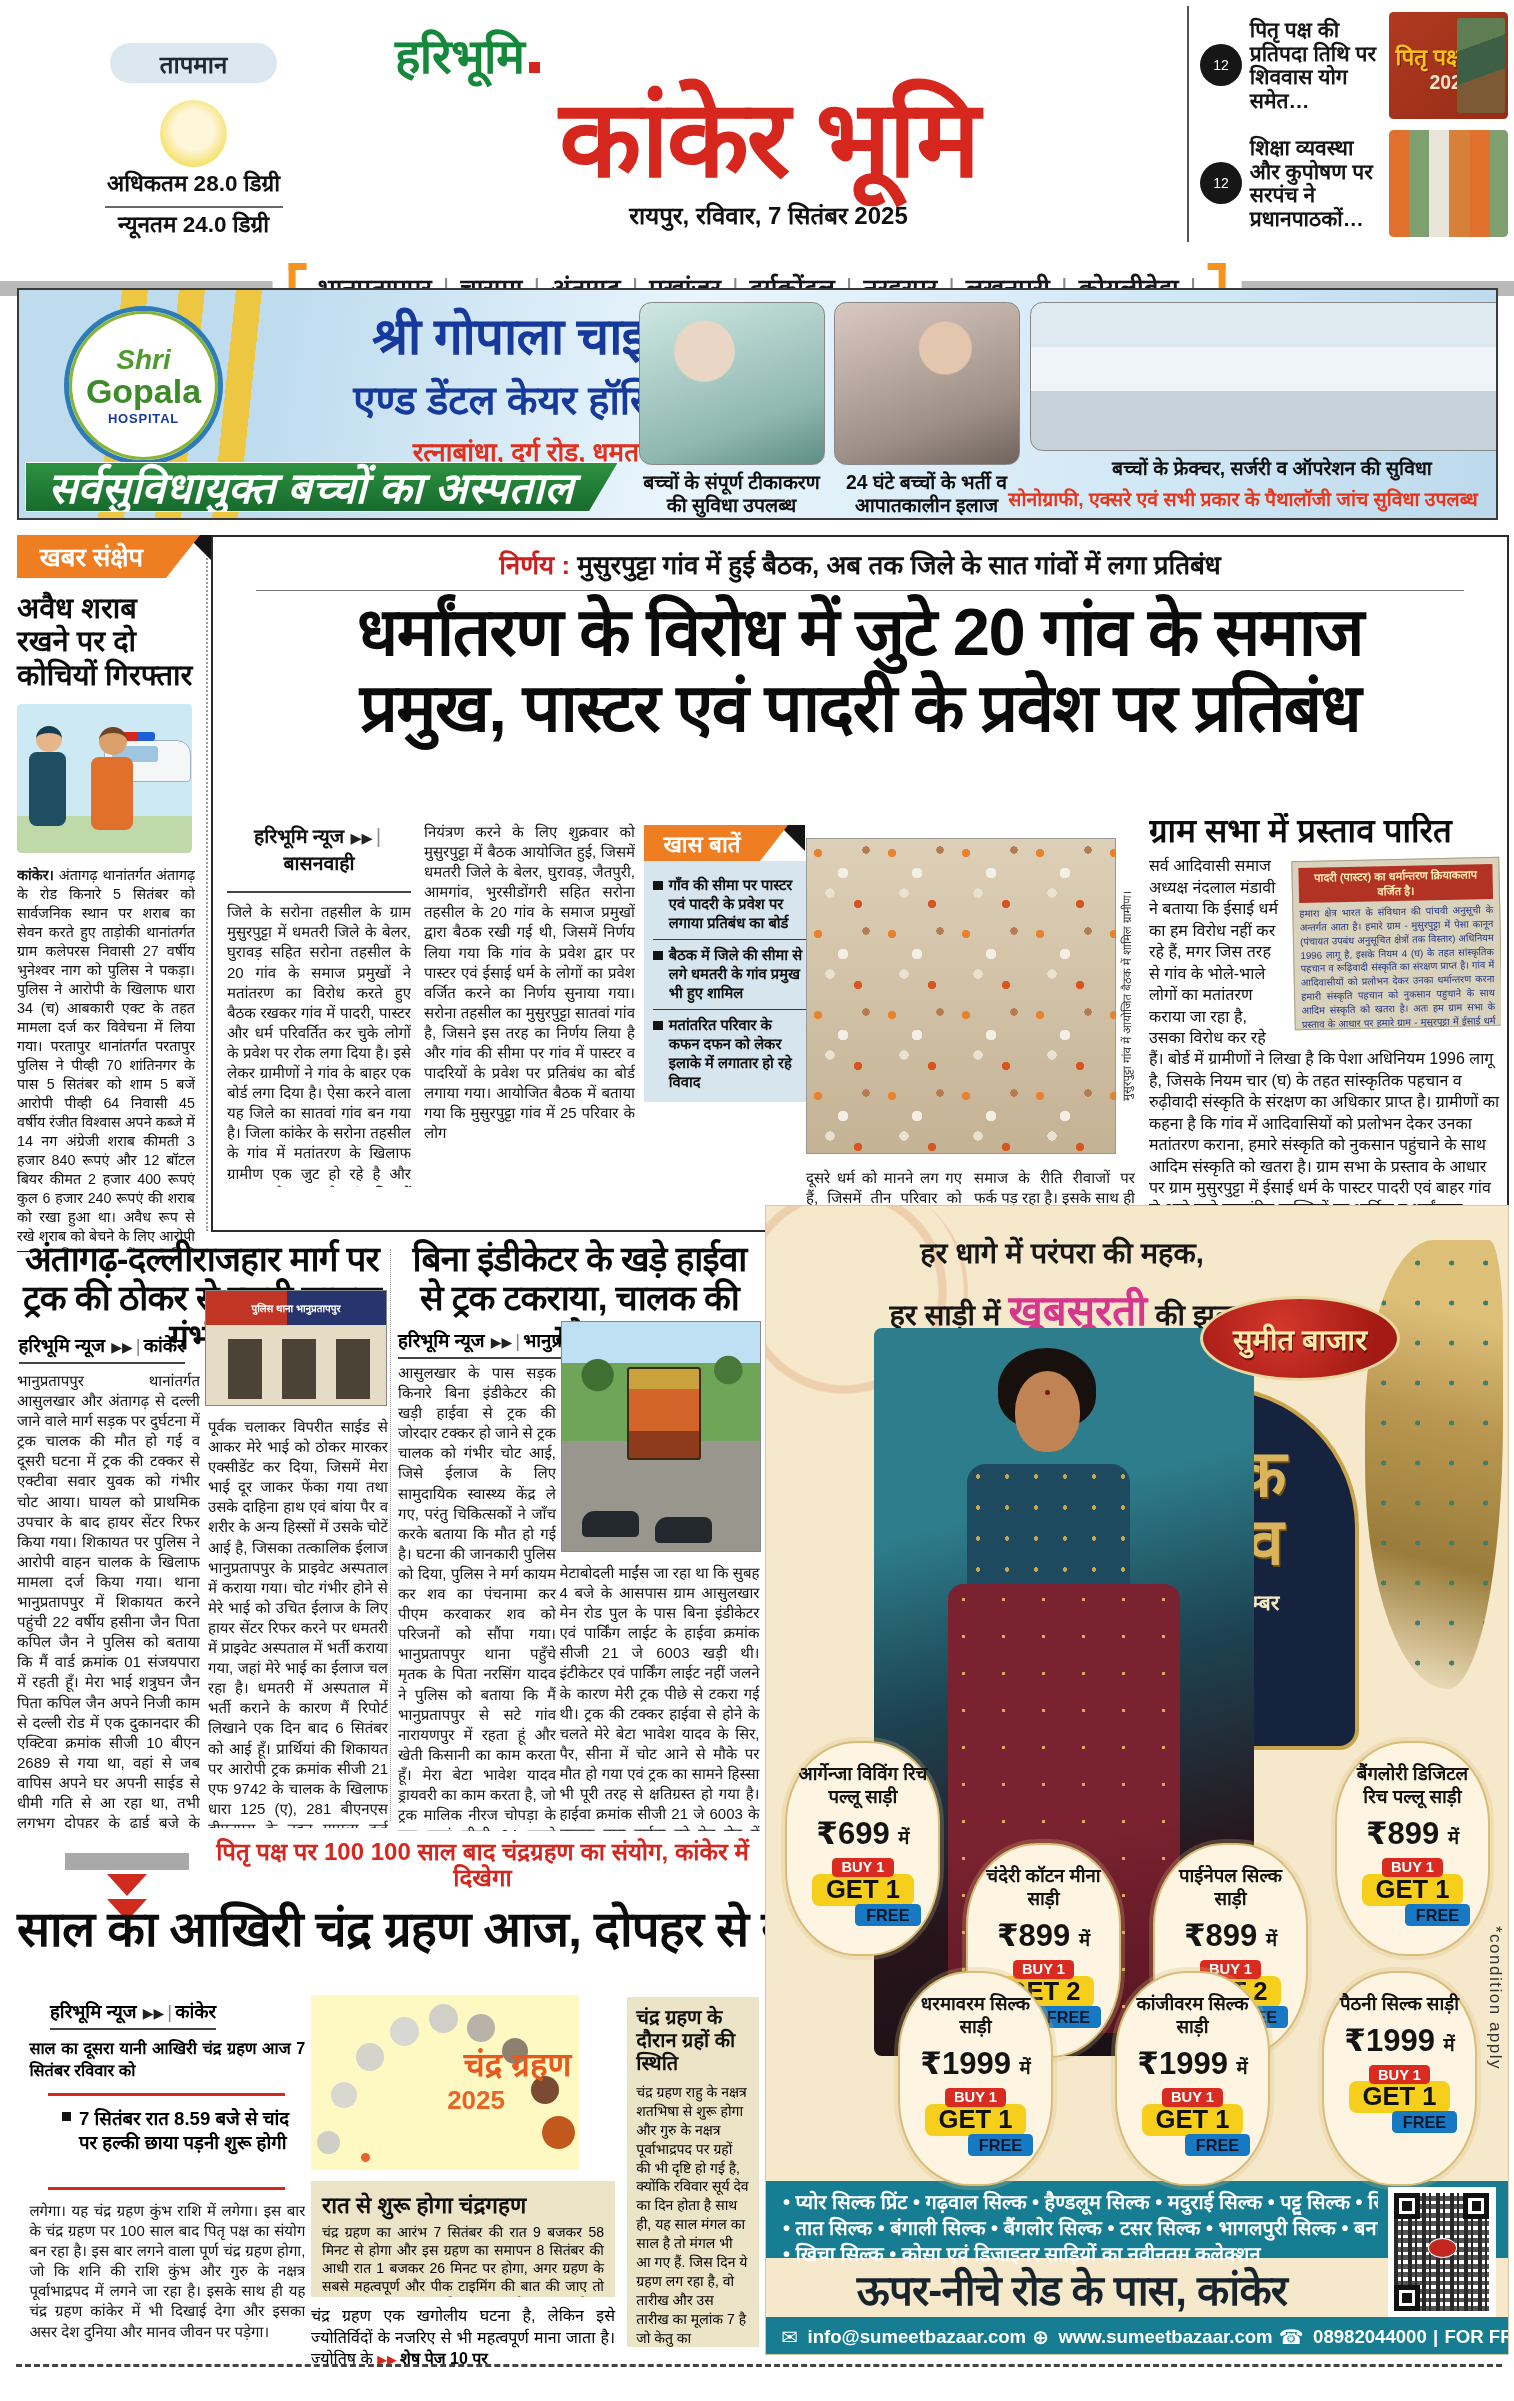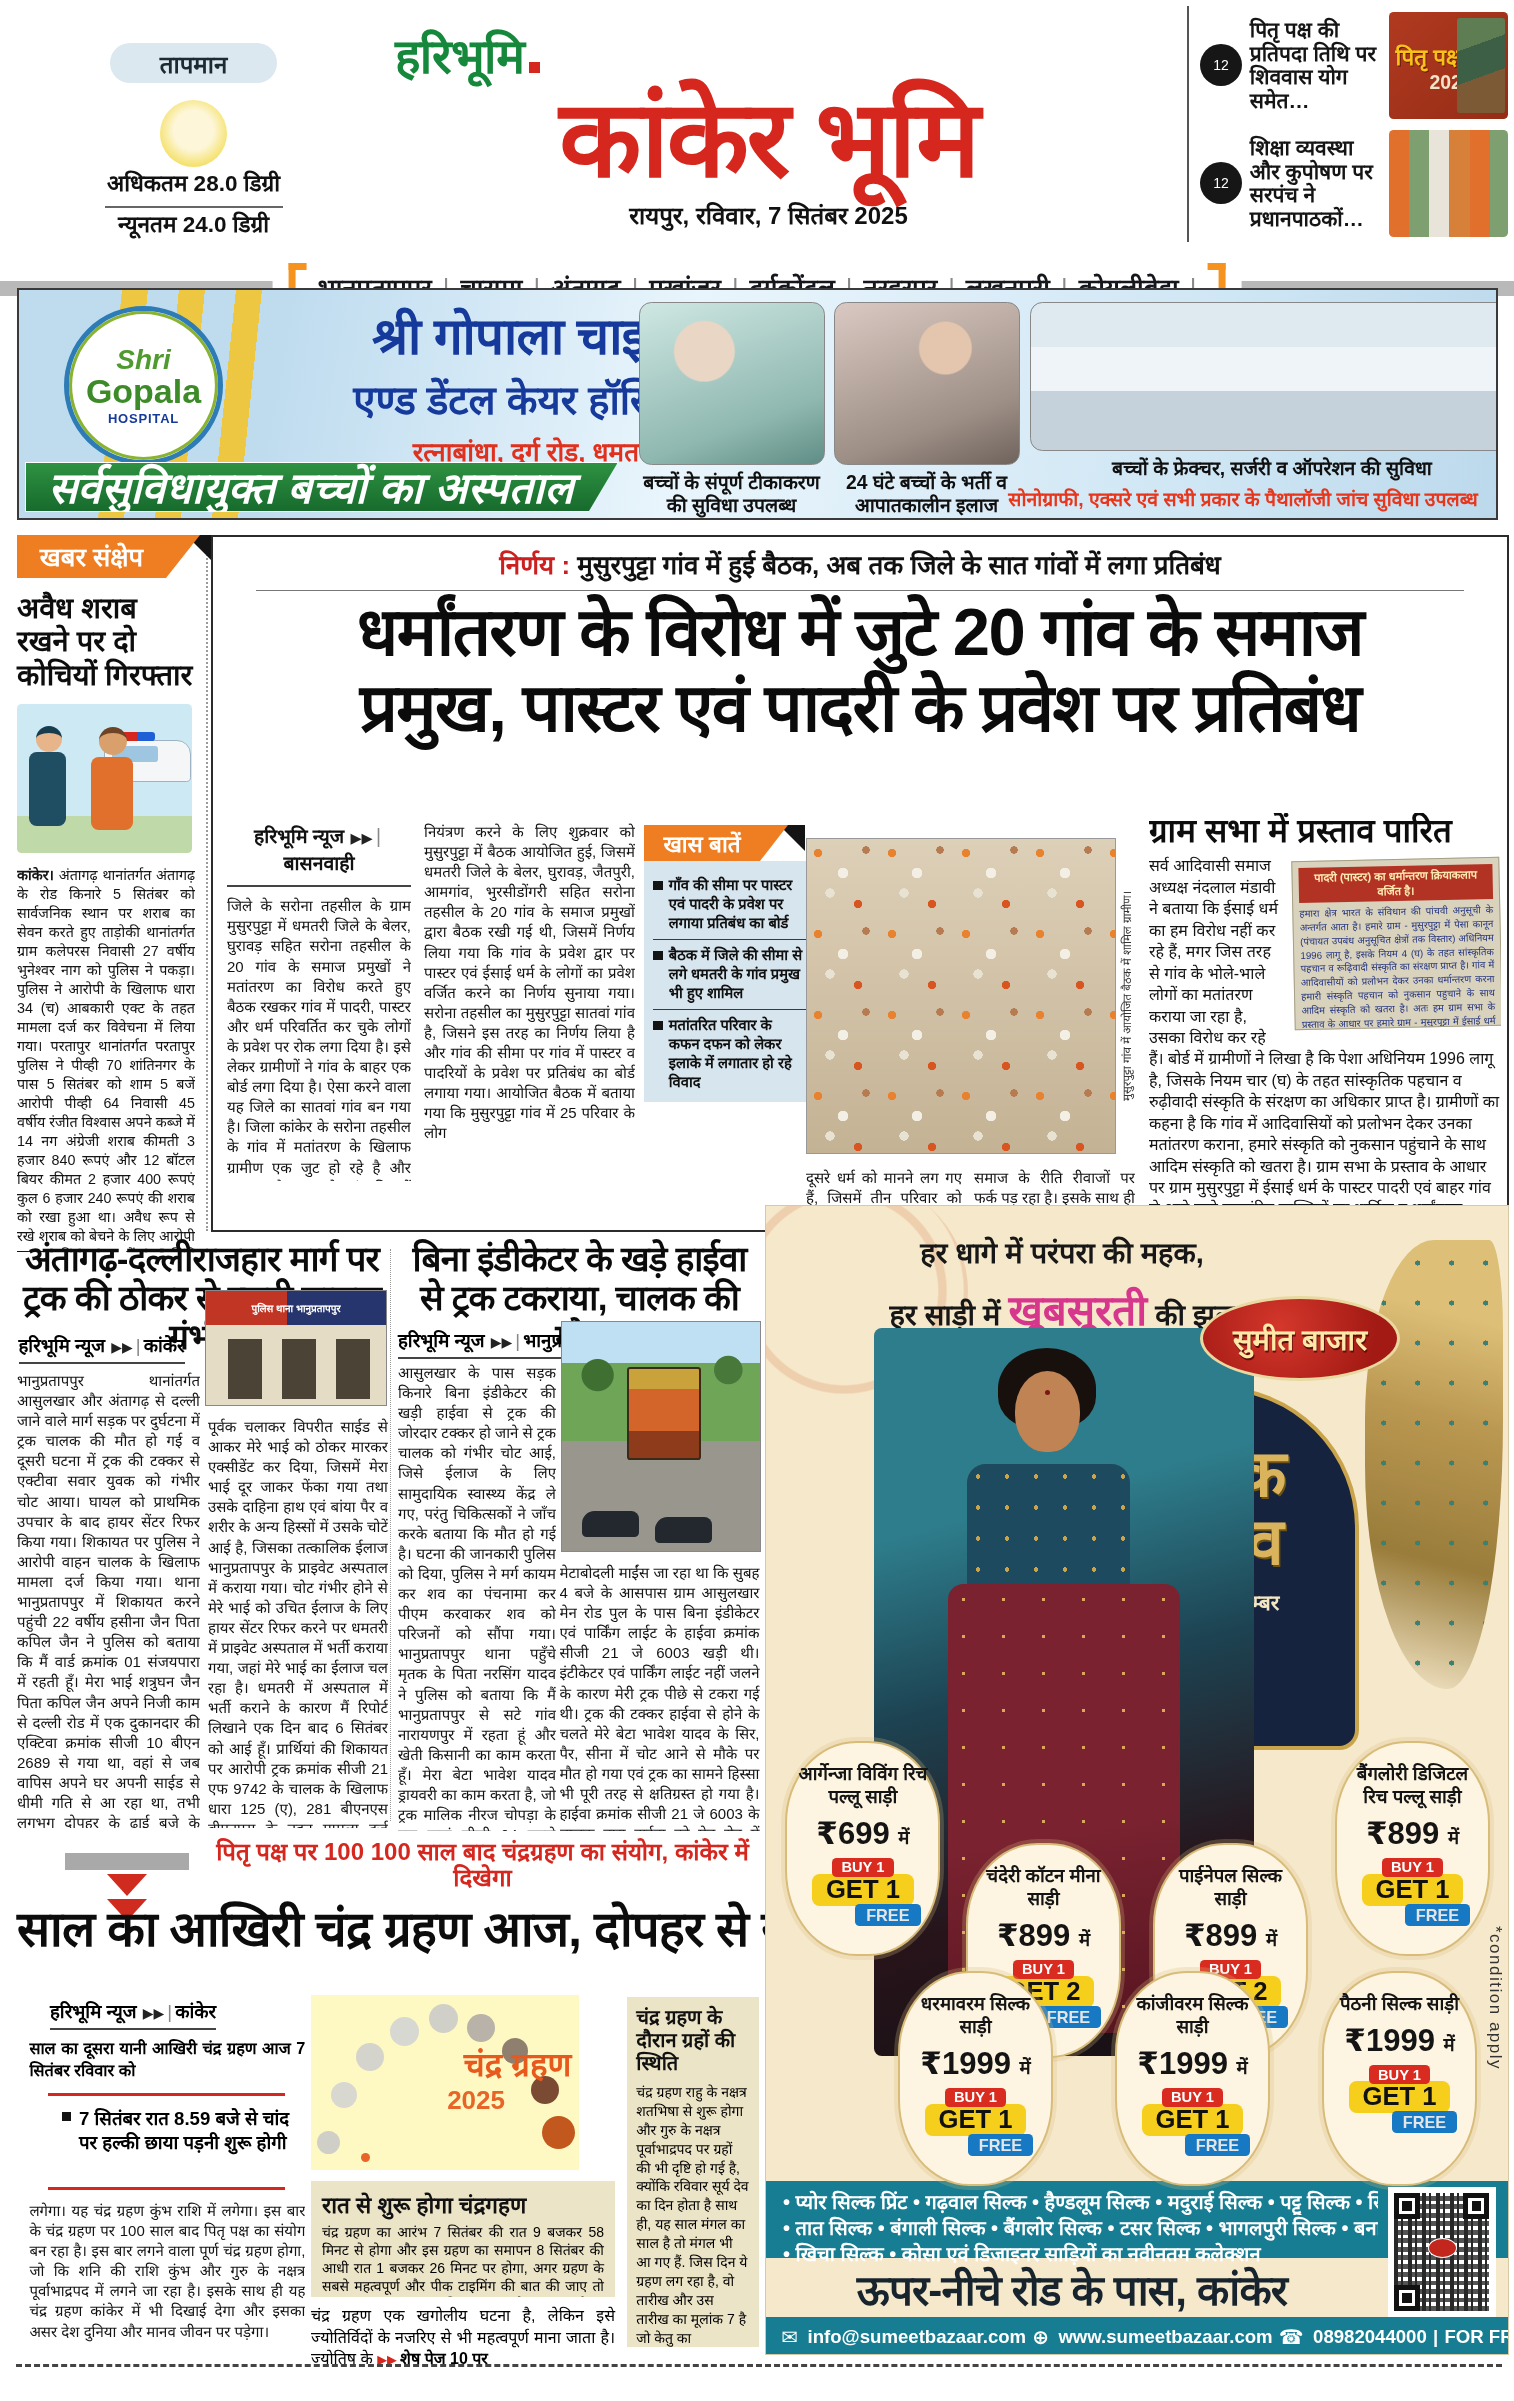--- a/index.html
+++ b/index.html
@@ -87,21 +87,21 @@
   .man-head { left:82px; top:23px; width:28px; height:28px; background:#d9a06b; border-radius:50%; border-top:6.2px solid #6e4326; }
   .brief-body { margin-top:12.4px; font-size:14.3px; line-height:1.33; text-align:justify; color:#141414; height:386px; overflow:hidden; }
   .lead-in { font-weight:900; }
 
   
   .lead { position:absolute; left:211px; top:535px; width:1298px; height:697px; border:2.3px solid #2b2b2b; background:#fff; }
   .kicker { text-align:center; margin-top:9.3px; font-size:26px; font-weight:800; color:#111; }
   .kicker .klabel { color:#cc1f1f; }
   .kicker-rule { width:1208px; margin:7.7px auto 0; border-top:1.5px solid #777; }
   .lead-h { text-align:center; font-size:67px; font-weight:900; color:#0b0b0b; line-height:1.04; letter-spacing:-1.5px; white-space:nowrap; margin-top:6.2px; }
-  .byline { font-size:19.4px; font-weight:800; color:#111; text-align:center; border-bottom:2.3px solid #444; padding-bottom:9px; }
+  .byline { font-size:19.4px; font-weight:800; color:#111; text-align:center; border-bottom:2.3px solid #444; padding-bottom:15px; }
   .arrows::after { content:"▶▶"; font-size:.75em; margin:0 3.1px 0 6.2px; color:#222; }
   .bar { color:#888; font-weight:400; margin-right:3.1px; }
   .news-txt { font-size:15px; line-height:1.34; text-align:justify; color:#131313; overflow:hidden; }
   .lead .c1 { position:absolute; left:14px; top:285px; width:184px; height:347px; }
   .lead .c1 .news-txt { margin-top:9.3px; height:285px; }
   .lead .c2 { position:absolute; left:211px; top:285px; width:211px; height:347px; }
   .khas { position:absolute; left:431px; top:288px; width:171px; }
   .khas-head { position:relative; width:116px; height:36px; background:#ef7d21; color:#fff; font-size:22.5px; font-weight:800; display:flex; align-items:center; justify-content:center; }
   .khas-head::after { content:""; position:absolute; right:-28px; top:0; border-left:28px solid #ef7d21; border-bottom:36px solid transparent; }
   .khas-head .flag { position:absolute; right:-45px; top:0; width:0; height:0; border-top:26px solid #141414; border-left:26px solid transparent; }
@@ -209,21 +209,21 @@
       background:radial-gradient(circle 5.4px at 18.6px 23px, #1d6e62 45%, transparent 50%) 0 0/34px 40px,
                  linear-gradient(195deg, #d9b86a 0 18%, #b08a3c 40%, #8a6a22 70%, rgba(138,106,34,0) 100%);
       border-radius:50% 10% 40% 60%/40% 20% 60% 50%; opacity:.85; }
   .offer { position:absolute; width:155px; min-height:215px; z-index:5; background:#fdf5e1; border:2.3px double #d8bc7a;
       border-radius:46% 46% 46% 46%/38% 38% 40% 40%; text-align:center; padding:20px 9.3px 11px; box-shadow:0 0 0 3.9px rgba(216,188,122,.25); }
   .offer-name { font-size:18.6px; font-weight:800; line-height:1.22; color:#141414; }
   .offer-price { margin-top:6.2px; font-size:31px; font-weight:900; color:#141414; }
   .offer-price .sfx { font-size:18.6px; font-weight:800; }
   .buy { display:inline-block; background:#d92b1f; color:#fff; font-size:14.7px; font-weight:800; padding:1.5px 9.3px; border-radius:4.6px; margin-top:6.2px; }
   .get { display:block; width:fit-content; margin:-3.1px auto 0; background:#f6cf1d; color:#111; font-size:25.6px; font-weight:900; padding:1.5px 14px; border-radius:7.7px; }
-  .free { display:inline-block; background:#1779c4; color:#e5e5e5; font-size:16.3px; font-weight:800; padding:1.5px 11px; border-radius:4.6px; margin:-1.5px 0 0 50px; }
+  .free { display:inline-block; background:#1779c4; color:#0f172a; font-size:16.3px; font-weight:800; padding:1.5px 11px; border-radius:4.6px; margin:-1.5px 0 0 50px; }
   .cond { position:absolute; right:3.1px; top:720px; writing-mode:vertical-rl; font-size:17px; letter-spacing:1.5px; color:#333; z-index:6; }
   .fabrics { position:absolute; left:0; top:975px; width:744px; height:77px; background:#177d92; color:#fff; padding:7.7px 132px 6.2px 17px; z-index:4; }
   .fab-line { font-size:20px; font-weight:700; line-height:1.3; white-space:nowrap; overflow:hidden; }
   .qr { position:absolute; right:12.4px; top:981px; width:108px; height:130px; background:#fff; padding:6.2px; z-index:7; }
   .qr-pat { position:absolute; inset:6.2px; opacity:.9;
       background:repeating-linear-gradient(90deg,#111 0 3.9px,transparent 3.9px 7px,#111 7px 9.3px,transparent 9.3px 14px),
                  repeating-linear-gradient(0deg,rgba(17,17,17,.8) 0 4.6px,transparent 4.6px 8.5px); }
   .qr-eye { position:absolute; width:26px; height:26px; border:5.4px solid #111; background:#fff; }
   .qr-eye::after { content:""; position:absolute; inset:3.1px; background:#111; }
   .qr-oval { position:absolute; left:40px; top:51px; width:29px; height:20px; background:#c3261d; border-radius:50%; border:1.5px solid #fff; }

